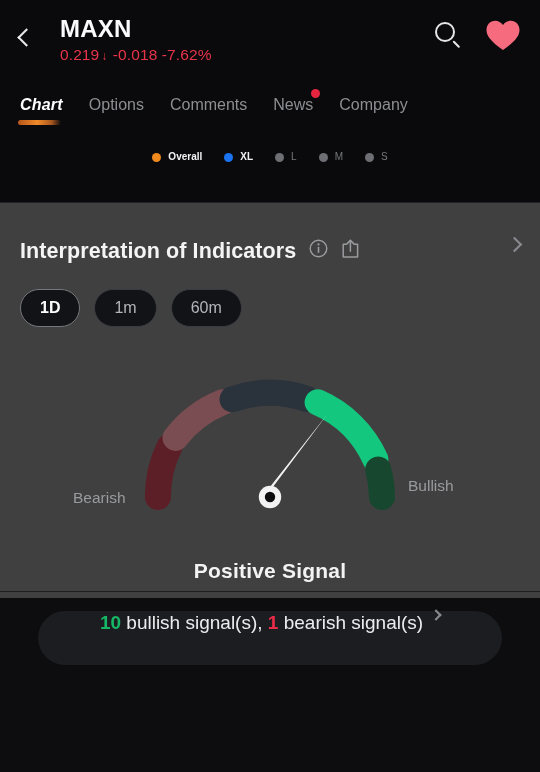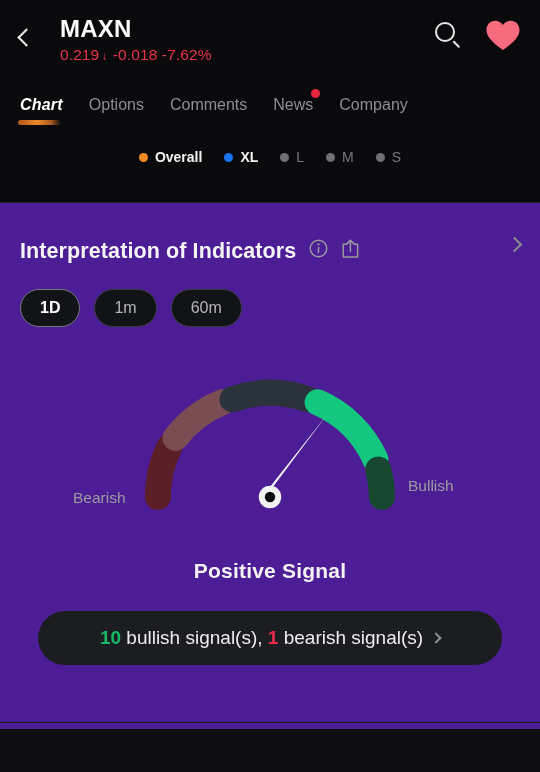--- a/index.html
+++ b/index.html
@@ -2,21 +2,21 @@
 <html><head>
 <meta charset="utf-8">
 <style>
   * { box-sizing: border-box; margin: 0; padding: 0; }
   html, body {
     width: 540px; height: 772px;
     background: #0d0d0f;
     font-family: "Liberation Sans", sans-serif;
     overflow: hidden;
   }
-  .screen { position: relative; width: 540px; height: 729px; background: #4c1d95; }
+  .screen { position: relative; width: 540px; height: 598px; background: #404040; }
 
   
   .topzone { background: #0a0a0c; padding-top: 14px; }
   .header { display: flex; align-items: flex-start; padding: 0 20px; height: 62px; }
   .back-btn {
     width: 34px; height: 40px; display: flex; align-items: center;
     justify-content: flex-start; cursor: pointer; flex: 0 0 auto; padding-top: 6px;
   }
   .chev-left {
     width: 13px; height: 13px; border-left: 2.6px solid #e9e9ea;
@@ -61,21 +61,21 @@
     border-radius: 50%; background: #e8253f;
   }
 
   
   .legend {
     display: flex; align-items: center; justify-content: center; gap: 22px;
     padding: 20px 0 0 0;
   }
   .legend-item { display: flex; align-items: center; gap: 7px; cursor: pointer; }
   .legend-dot { width: 9px; height: 9px; border-radius: 50%; }
-  .legend-lbl { font-size: 14px; line-height: 18px; }
+  .legend-lbl { font-size: 10px; line-height: 18px; }
   .legend-item.on .legend-lbl { color: #f2f2f3; font-weight: bold; }
   .legend-item.off .legend-lbl { color: #77787d; }
 
   .topzone-pad { height: 36px; }
   .divider { height: 1px; background: #212226; }
 
   
   .section-head {
     display: flex; align-items: flex-start; padding: 36px 20px 0 20px;
   }
@@ -106,21 +106,21 @@
   .gauge-label.bullish { left: 408px; top: 110px; }
   .signal-text {
     text-align: center; font-size: 21px; font-weight: bold; color: #f3f3f4;
     margin-top: 12px; letter-spacing: .2px;
   }
 
   
   .summary-row { padding: 28px 38px 0 38px; }
   .summary-pill {
     background: #1c1d21; border-radius: 28px; height: 54px; display: flex;
-    align-items: center; justify-content: center; gap: 9px; cursor: pointer;
+    align-items: flex-start; justify-content: center; gap: 9px; cursor: pointer;
     padding: 0 18px;
   }
   .summary-pill .txt {
     font-size: 19px; color: #ededef; line-height: 24px; white-space: nowrap;
   }
   .summary-pill .num-bull { color: #16b866; font-weight: bold; }
   .summary-pill .num-bear { color: #ea2b4a; font-weight: bold; }
   .chev-right-sm {
     width: 8px; height: 8px; border-top: 2px solid #8a8b90;
     border-right: 2px solid #8a8b90; transform: rotate(45deg); flex: 0 0 auto;

